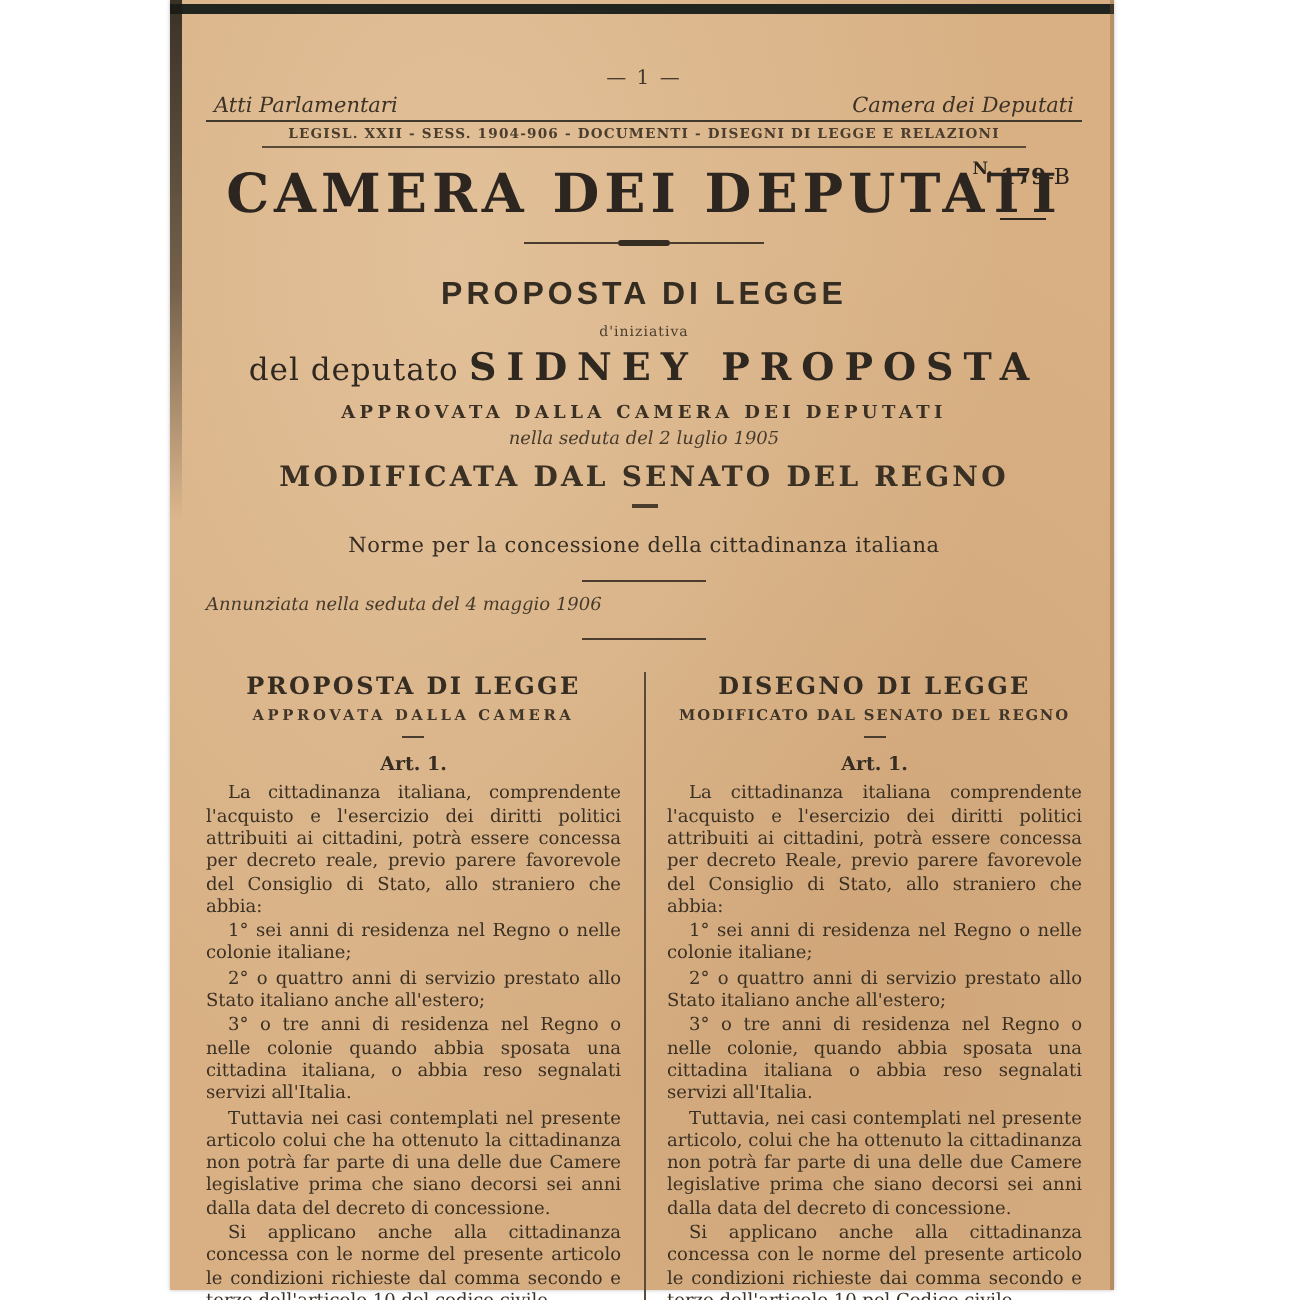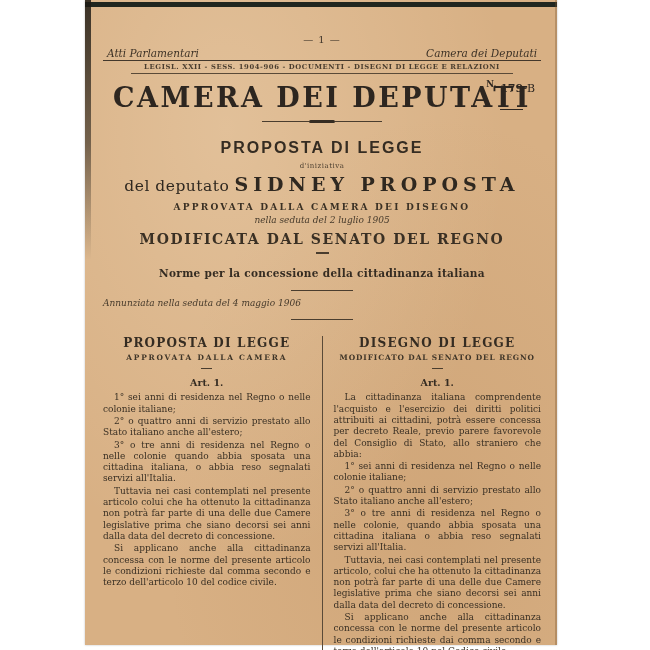--- a/index.html
+++ b/index.html
@@ -63,21 +63,21 @@
   .initiative{text-align:center;font-size:7px;margin-top:5px;letter-spacing:.5px;color:#4a3d2e;}
   .author-line{text-align:center;margin-top:3px;color:#2f2820;}
   .author-prefix{font-size:15.5px;letter-spacing:.5px;}
   .author-name{font-size:19px;font-weight:bold;letter-spacing:5px;}
   .approved{ text-align:center;font-size:9px;font-weight:bold;letter-spacing:2.2px;margin-top:7px;color:#3a3024;}
   .seduta{ text-align:center;font-size:9px;font-style:italic;margin-top:3px;color:#463a2b;}
   .modified{ text-align:center;font-size:14px;font-weight:bold;letter-spacing:1.6px;margin-top:6px;color:#3a3024;}
   .tiny-dash{width:13px;height:1.6px;background:#4a3d2e;margin:5px auto 0 auto;}
 
   .subject{
-    text-align:center;font-size:10.5px;font-weight:bold;margin-top:13px;
+    text-align:center;font-size:10.5px;font-weight:normal;margin-top:13px;
     letter-spacing:.3px;color:#352c22;
   }
   .short-rule{width:62px;height:1.2px;background:#4a3d2e;margin:11px auto 0 auto;}
   .announce{text-align:left;font-size:9px;font-style:italic;margin-top:7px;color:#463a2b;}
 
   .columns{display:flex;margin-top:16px;}
   .col{flex:1;min-width:0;}
   .col-left{padding-right:11px;}
   .col-right{padding-left:11px;border-left:1px solid #5a4a38;}
   .col-title{text-align:center;font-size:12px;letter-spacing:1.2px;color:#352c22;font-weight:bold;}
@@ -125,38 +125,39 @@
     </div>
 
     <div class="prop-title">PROPOSTA DI LEGGE</div>
     <div class="initiative">d'iniziativa</div>
 
     <div class="author-line">
       <span class="author-prefix">del deputato</span>
       <span class="author-name">SIDNEY PROPOSTA</span>
     </div>
 
-    <div class="approved">APPROVATA DALLA CAMERA DEI DISEGNO</div>
+    <div class="approved">APPROVATA DALLA CAMERA DEI DEPUTATI</div>
     <div class="seduta">nella seduta del 2 luglio 1905</div>
     <div class="modified">MODIFICATA DAL SENATO DEL REGNO</div>
     <div class="tiny-dash"></div>
 
     <div class="subject">Norme per la concessione della cittadinanza italiana</div>
     <div class="short-rule"></div>
     <div class="announce">Annunziata nella seduta del 4 maggio 1906</div>
     <div class="short-rule"></div>
 
     <div class="columns">
 
       <div class="col col-left">
         <div class="col-title">PROPOSTA DI LEGGE</div>
         <div class="col-sub">APPROVATA DALLA CAMERA</div>
         <div class="col-dash"></div>
         <div class="art-head">Art. 1.</div>
         <div class="body-text">
+          <p>La cittadinanza italiana, comprendente l'acquisto e l'esercizio dei diritti politici attribuiti ai cittadini, potrà essere concessa per decreto reale, previo parere favorevole del Consiglio di Stato, allo straniero che abbia:</p>
           <p>1° sei anni di residenza nel Regno o nelle colonie italiane;</p>
           <p>2° o quattro anni di servizio prestato allo Stato italiano anche all'estero;</p>
           <p>3° o tre anni di residenza nel Regno o nelle colonie quando abbia sposata una cittadina italiana, o abbia reso segnalati servizi all'Italia.</p>
           <p>Tuttavia nei casi contemplati nel presente articolo colui che ha ottenuto la cittadinanza non potrà far parte di una delle due Camere legislative prima che siano decorsi sei anni dalla data del decreto di concessione.</p>
           <p>Si applicano anche alla cittadinanza concessa con le norme del presente articolo le condizioni richieste dal comma secondo e terzo dell'articolo 10 del codice civile.</p>
         </div>
       </div>
 
       <div class="col col-right">
         <div class="col-title">DISEGNO DI LEGGE</div>

